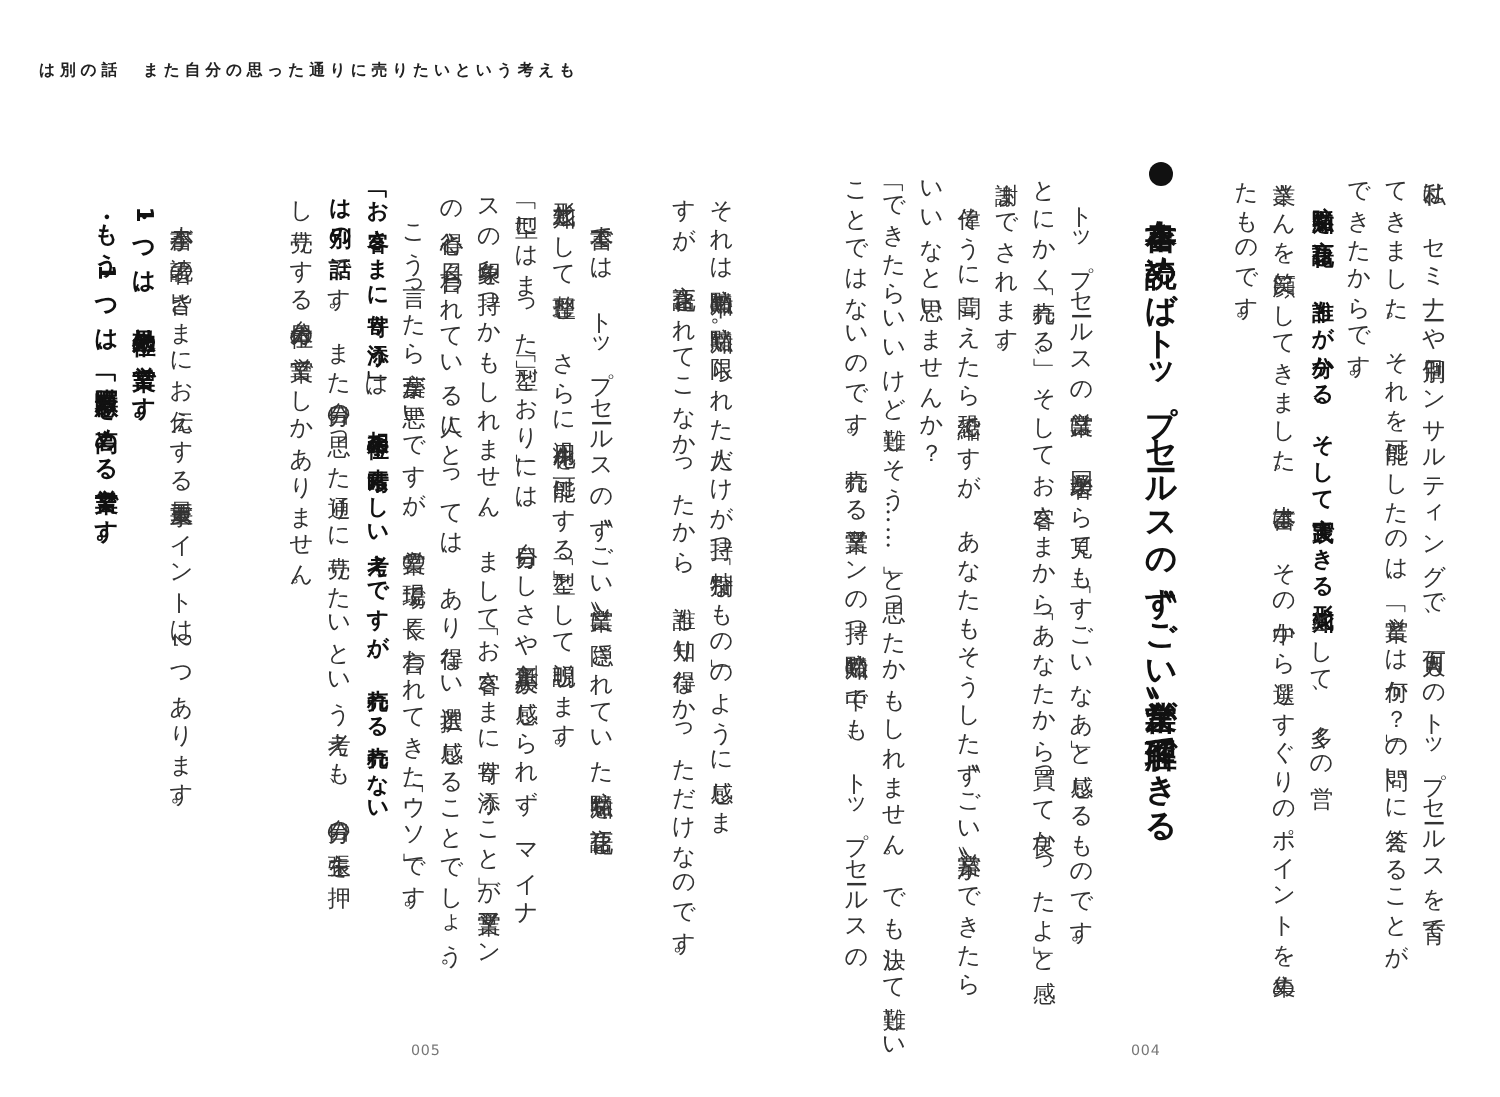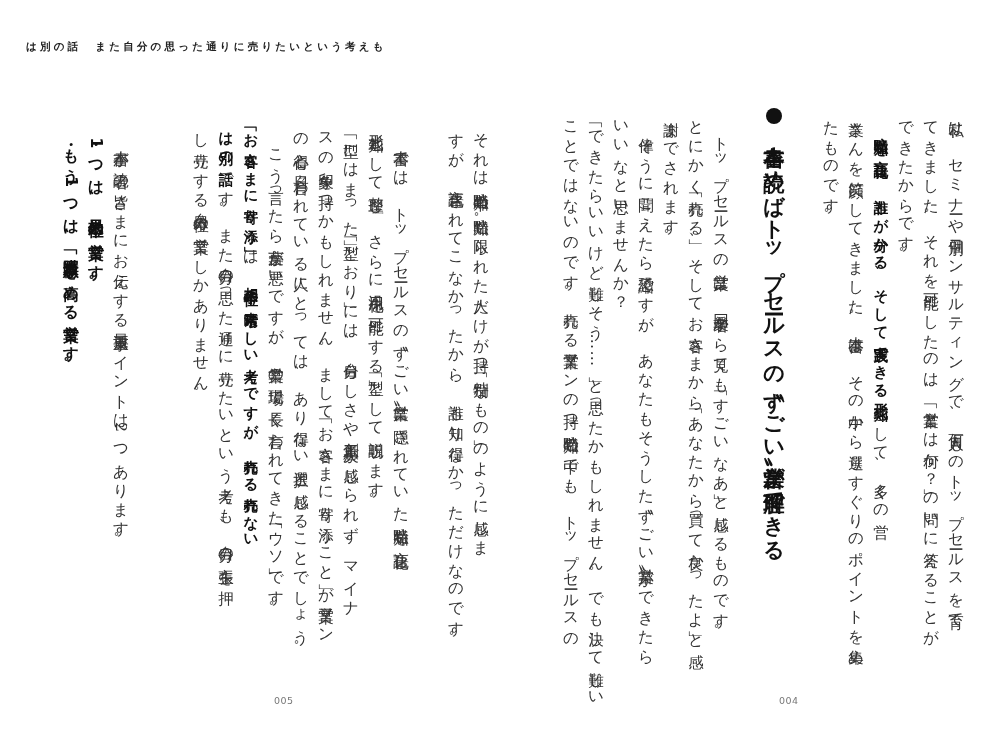--- a/index.html
+++ b/index.html
@@ -39,21 +39,21 @@
   </div>
 
   <div class="col" style="left:709px; top:126px;">トップセールスの営業は、同業者から見ても「すごいなあ」と感じるものです。</div>
   <div class="col" style="left:684px; top:110px;">とにかく「売れる」、そしてお客さまから「あなたから買って良かったよ」と感</div>
   <div class="col" style="left:659px; top:110px;">謝までされます。</div>
   <div class="col" style="left:634px; top:126px;">偉そうに聞こえたら恐縮ですが、あなたもそうした〝すごい営業〟ができたら</div>
   <div class="col" style="left:609px; top:110px;">いいなと思いませんか？</div>
   <div class="col" style="left:584px; top:118px;">「できたらいいけど難しそう……」と思ったかもしれません。でも決して難しい</div>
   <div class="col" style="left:559px; top:110px;">ことではないのです。売れる営業マンの持つ暗黙知の中でも、トップセールスの</div>
 
-  <div class="page-num" style="left:754px;margin-left:25px;">004</div>
+  <div class="page-num" style="left:754px;">004</div>
 </div>
 
 <div>
   <div class="col" style="left:469px; top:122px;">それは暗黙知中の暗黙知。限られた人だけが持つ「特別なもの」のように感じま</div>
   <div class="col" style="left:444px; top:122px;">すが、言語化されてこなかったから、誰も知り得なかっただけなのです。</div>
 
   <div class="col" style="left:389px; top:138px;">本書では、トップセールスの〝すごい営業〟に隠されていた暗黙知を言語化し、</div>
   <div class="col" style="left:364px; top:122px;">形式知として整理し、さらに汎用化を可能にする「型」として説明します。</div>
   <div class="col" style="left:339px; top:130px;">「型にはまった」「型どおり」には、自分らしさや創意工夫が感じられず、マイナ</div>
   <div class="col" style="left:314px; top:122px;">スの印象を持つかもしれません。まして「お客さまに寄り添うこと」が営業マン</div>

